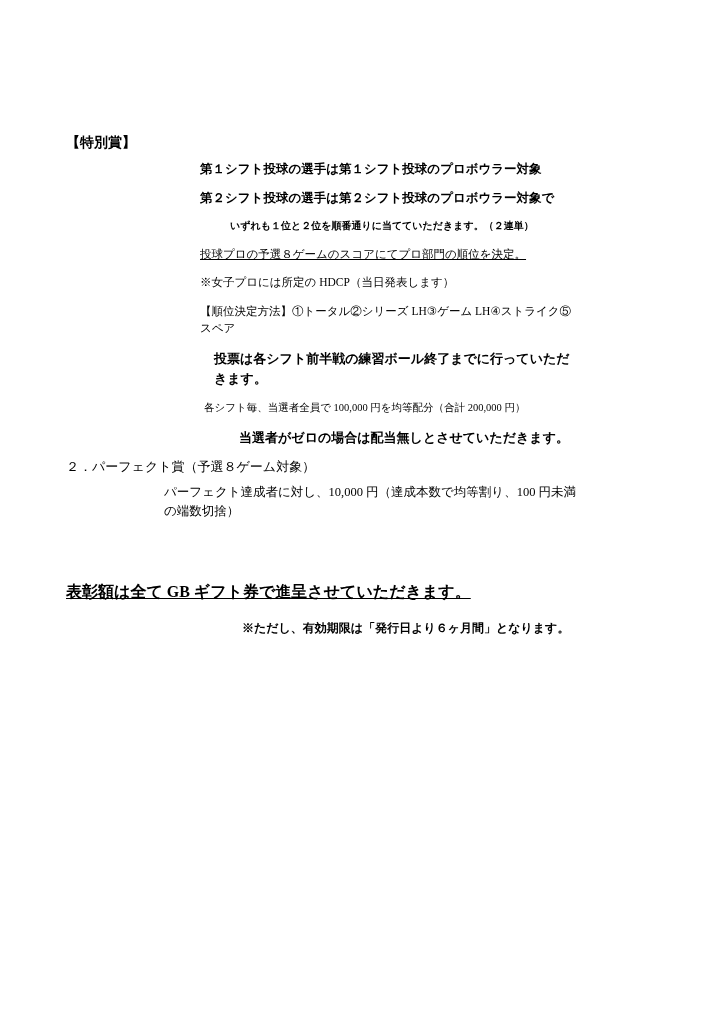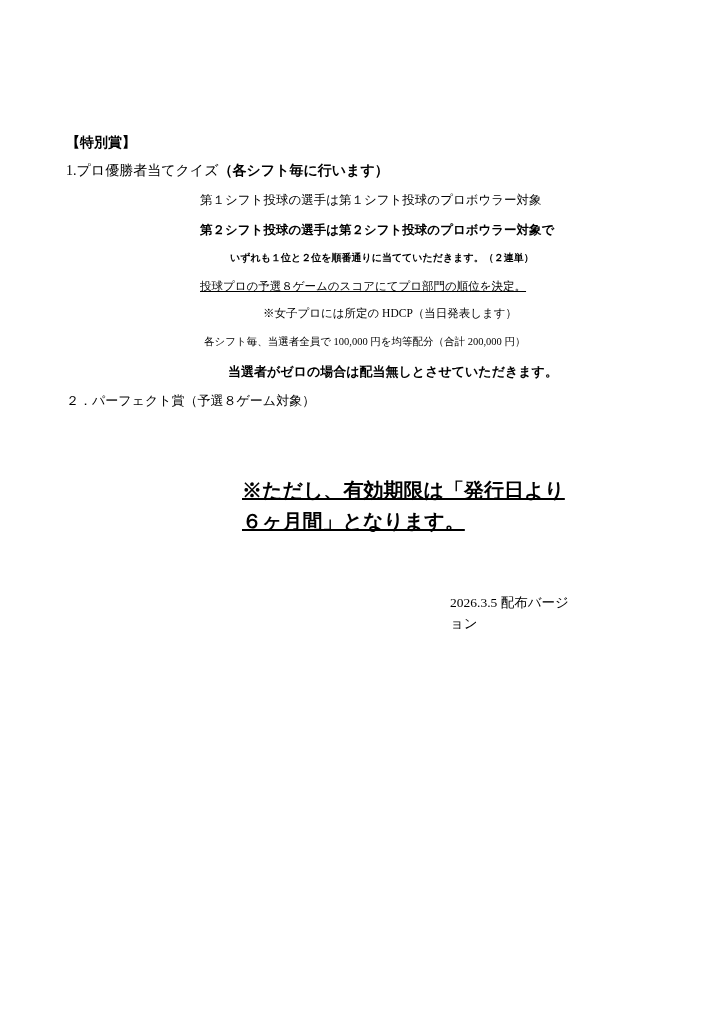--- a/index.html
+++ b/index.html
@@ -34,21 +34,21 @@
   }
   .item1 {
     font-size: 14px;
     margin: 0 0 10px 14px;
   }
   .item1 .bold {
     font-weight: bold;
   }
   .sub-b {
     font-size: 12.5px;
-    font-weight: normal;
+    font-weight: bold;
     margin: 0 0 10px 0;
     text-align: left;
     padding-left: 148px;
   }
   .sub-b2 {
     font-size: 12.5px;
     font-weight: bold;
     margin: 0 0 10px 0;
     padding-left: 148px;
   }
@@ -61,21 +61,20 @@
   .sub-n {
     font-size: 11.5px;
     margin: 0 0 10px 0;
     padding-left: 148px;
     text-decoration: underline;
   }
   .sub-n2 {
     font-size: 11.5px;
     margin: 0 0 11px 0;
     padding-left: 148px;
-    text-align: center;
   }
   .sub-n3 {
     font-size: 11.5px;
     margin: 0 0 11px 0;
     padding-left: 148px;
   }
   .strong-center {
     font-size: 13px;
     font-weight: bold;
     margin: 0 0 11px 0;
@@ -84,20 +83,21 @@
   .sub-small {
     font-size: 10.5px;
     margin: 0 0 11px 0;
     padding-left: 152px;
   }
   .strong-center2 {
     font-size: 13px;
     font-weight: bold;
     margin: 0 0 9px 0;
     padding-left: 176px;
+    text-align: center;
   }
   .sub-smallest {
     font-size: 10px;
     margin: 0 0 14px 0;
     padding-left: 172px;
   }
   .item2 {
     font-size: 13px;
     margin: 0 0 6px 14px;
   }
@@ -111,66 +111,67 @@
   }
   .gb-line {
     font-size: 16px;
     font-weight: bold;
     margin: 0 0 14px 14px;
   }
   .gb-line .ul {
     text-decoration: underline;
   }
   .note-line {
-    font-size: 20px;
+    font-size: 12px;
     font-weight: bold;
     margin: 0 0 0 0;
     padding-left: 190px;
-    text-decoration: underline;
   }
   .version {
     font-size: 13.5px;
     margin: 0;
     padding-left: 398px;
   }
   .gap-version {
     height: 56px;
   }
 </style>
 </head>
 <body>
 
 <div class="page">
 
   <div class="sec-head line">【特別賞】</div>
 
-  <div class="item1 line"><span>1.</span><span>プロ優勝者当てクイズ</span><span class="bold">（各シフト毎に行います）</span></div>
 
   <div class="sub-b line">第１シフト投球の選手は第１シフト投球のプロボウラー対象</div>
 
   <div class="sub-b2 line">第２シフト投球の選手は第２シフト投球のプロボウラー対象で</div>
 
   <div class="sub-b3 line">いずれも１位と２位を順番通りに当てていただきます。（２連単）</div>
 
   <div class="sub-n line">投球プロの予選８ゲームのスコアにてプロ部門の順位を決定。</div>
 
   <div class="sub-n2 line">※女子プロには所定の HDCP（当日発表します）</div>
 
+  <div class="sub-n3 line">【順位決定方法】①トータル②シリーズ LH③ゲーム LH④ストライク⑤スペア</div>
 
+  <div class="strong-center line">投票は各シフト前半戦の練習ボール終了までに行っていただきます。</div>
 
   <div class="sub-small line">各シフト毎、当選者全員で 100,000 円を均等配分（合計 200,000 円）</div>
 
   <div class="strong-center2 line">当選者がゼロの場合は配当無しとさせていただきます。</div>
 
 
   <div class="item2 line"><span>２．</span><span>パーフェクト賞（予選８ゲーム対象）</span></div>
 
+  <div class="item2-line line">パーフェクト達成者に対し、10,000 円（達成本数で均等割り、100 円未満の端数切捨）</div>
 
   <div class="gap-big"></div>
 
+  <div class="gb-line line"><span class="ul">表彰額は全て GB ギフト券で進呈させていただきます。</span></div>
 
   <div class="note-line line">※ただし、有効期限は「発行日より６ヶ月間」となります。</div>
 
   <div class="gap-version"></div>
 
-  <div class="version line">2026.3.5 配布バージョン</div>
 
 </div>
 
 </body></html>

